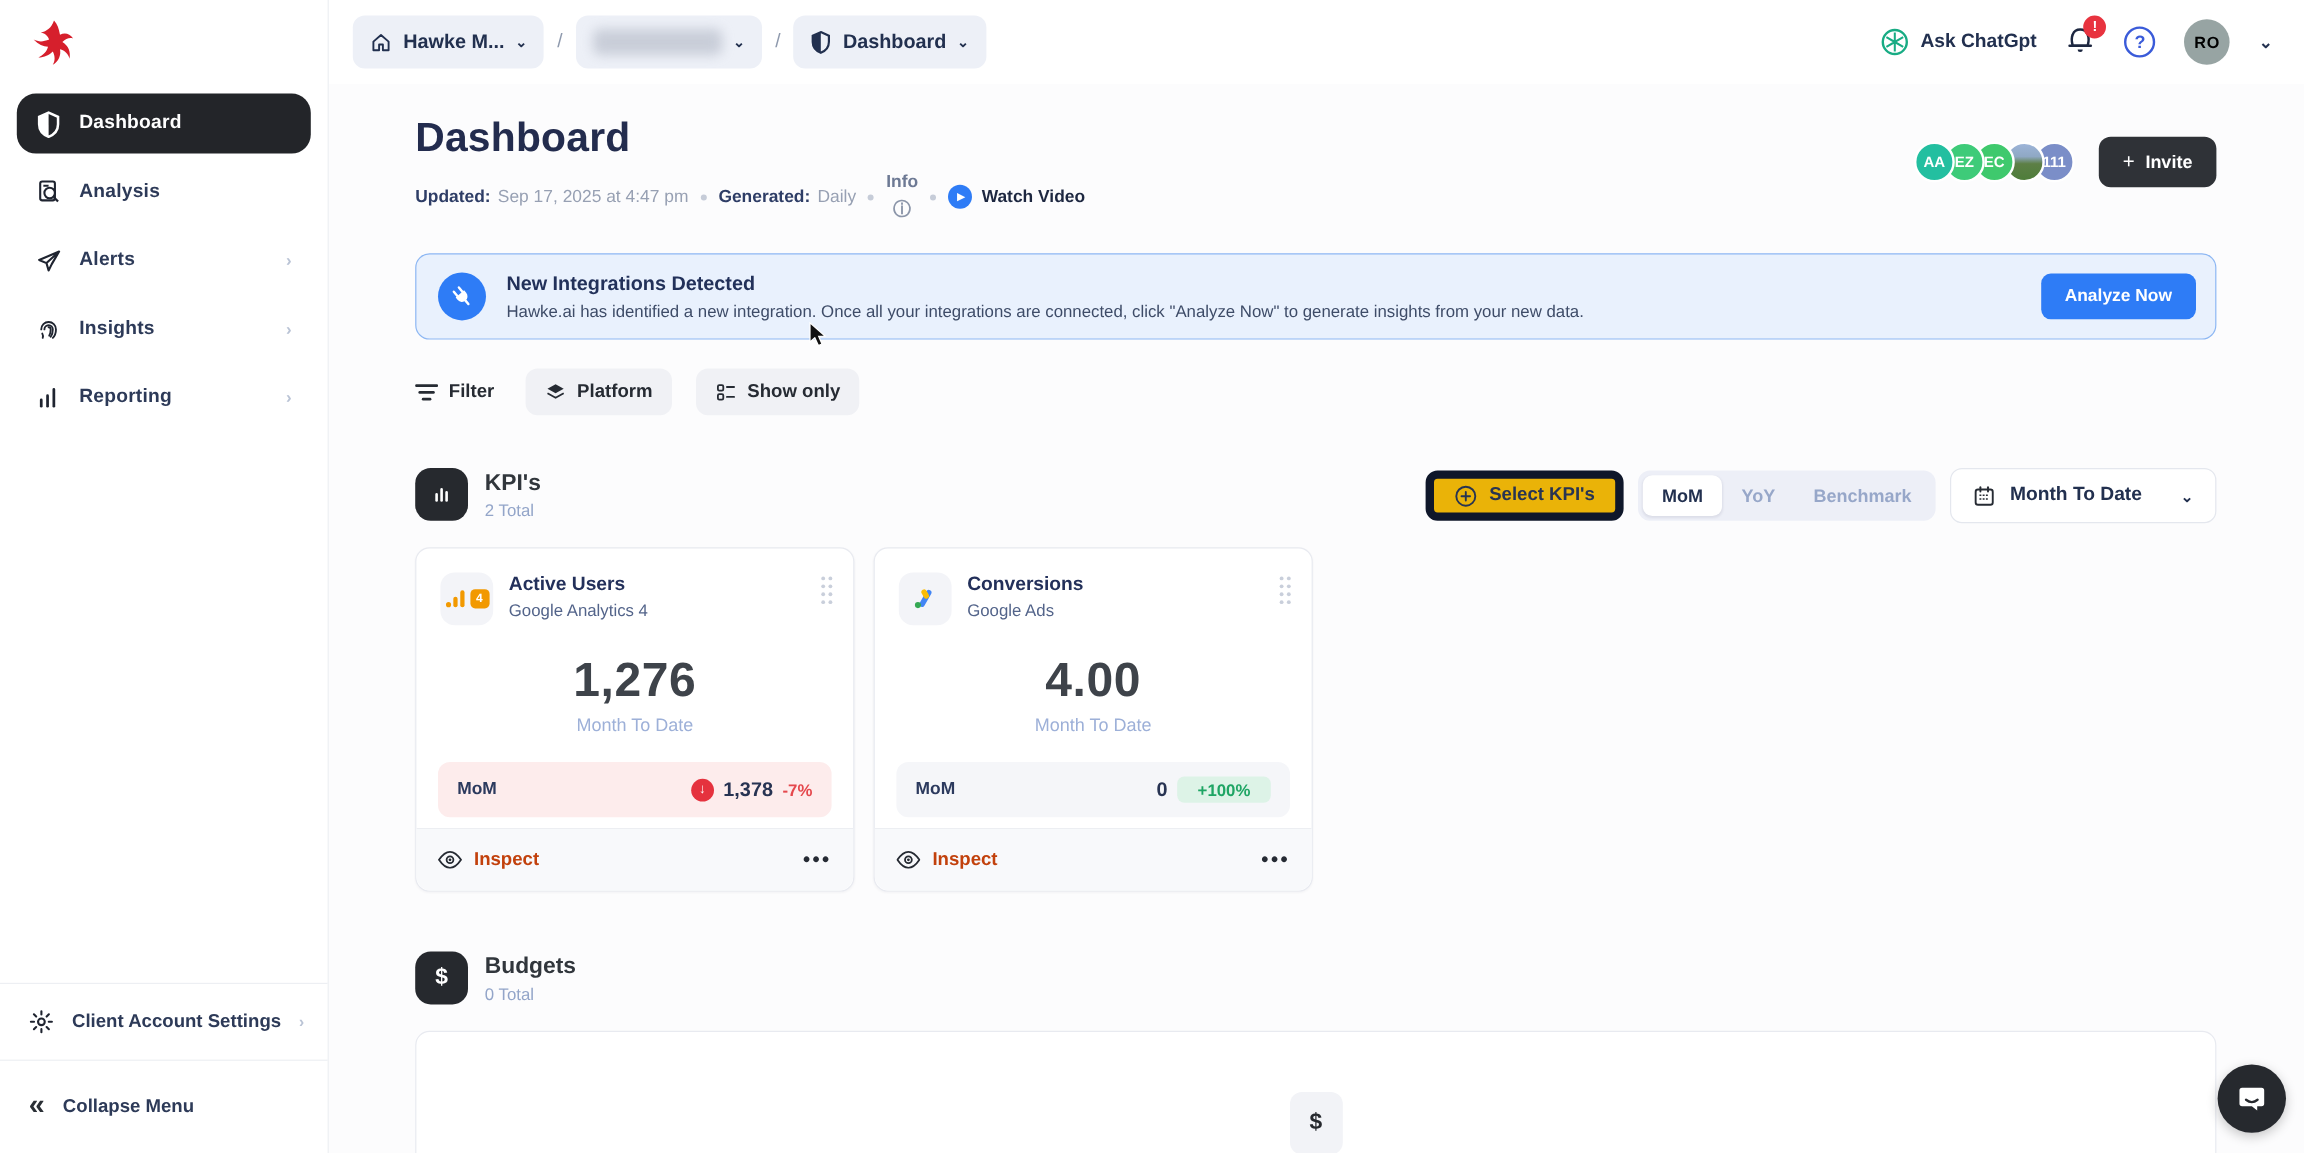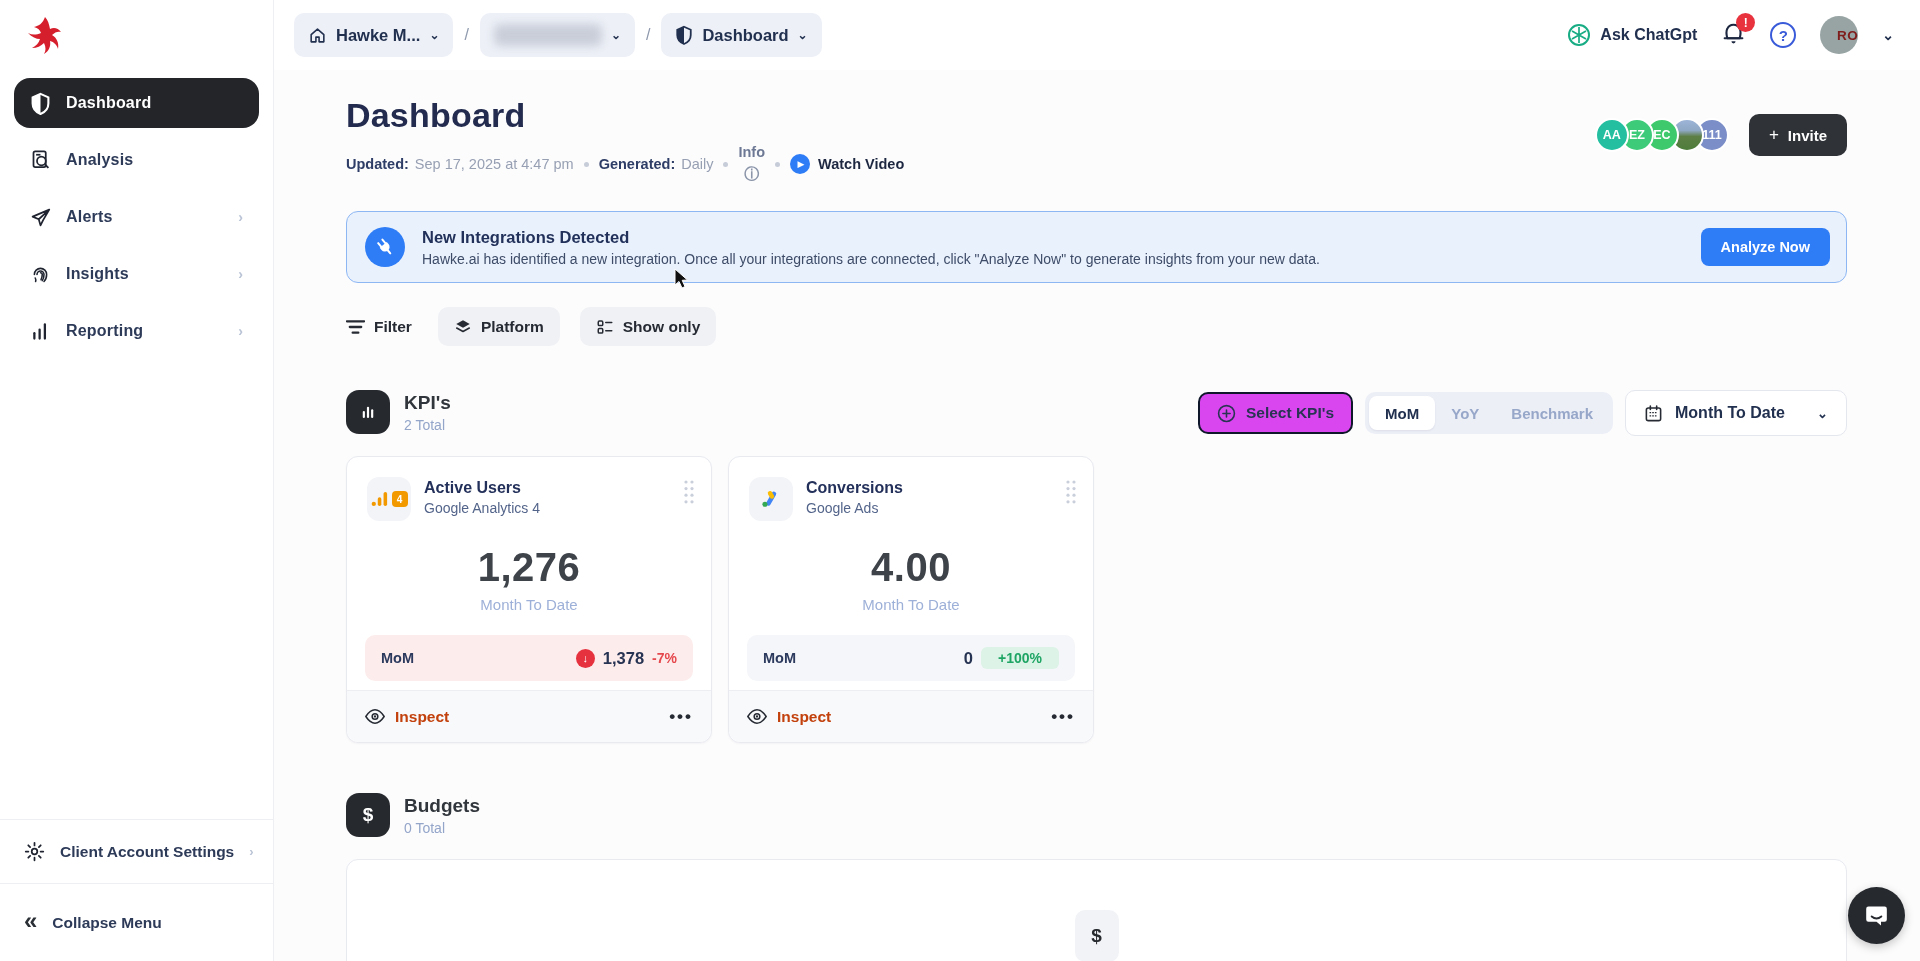--- a/index.html
+++ b/index.html
@@ -35,22 +35,22 @@
   .crumb-sep { margin:0 11px; color:#8e99ad; font-size:16px; }
   .redacted { width:108px; height:22px; border-radius:6px; background:#b6bcc9; filter:blur(5px); opacity:.65;}
   .top-right { margin-left:auto; display:flex; align-items:center; gap:24px; }
   .askgpt { display:flex; align-items:center; gap:9px; cursor:pointer;}
   .askgpt .txt { font-size:16px; font-weight:800; color:#22304f;}
   .bell-wrap { position:relative; cursor:pointer; }
   .bell-badge { position:absolute; top:-7px; right:-9px; min-width:19px; height:19px; border-radius:50%;
     background:#e8333f; color:#fff; font-size:12px; font-weight:800; display:flex; align-items:center; justify-content:center;}
   .help-circ { width:26px; height:26px; border-radius:50%; border:2px solid #3a5bd9; color:#3a5bd9;
     font-size:15px; font-weight:700; display:flex; align-items:center; justify-content:center; cursor:pointer;}
-  .avatar-ro { width:38px; height:38px; border-radius:50%; background:#97a4a3; color:#7f1d1d; font-size:13.5px;
-    font-weight:700; display:flex; align-items:center; justify-content:flex-end; cursor:pointer; letter-spacing:.5px;}
+  .avatar-ro { width:38px; height:38px; border-radius:50%; background:#97a4a3; color:#000000; font-size:13.5px;
+    font-weight:700; display:flex; align-items:center; justify-content:center; cursor:pointer; letter-spacing:.5px;}
   .top-chev { font-size:14px; color:#22304f; font-weight:700; cursor:pointer;}
 
   
   .main { position:absolute; left:274px; top:70px; right:0; bottom:0; background:#fcfcfd;
     padding:26px 73px 0 72px; }
   .title-row { display:flex; justify-content:space-between; align-items:flex-start; }
   h1 { font-size:34px; font-weight:800; color:#232c4e; letter-spacing:.2px;}
   .meta-row { display:flex; align-items:center; gap:10px; margin-top:9px; font-size:14.5px; }
   .meta-bold { color:#2e3d66; font-weight:700; }
   .meta-val { color:#97a0b3; margin-left:-4px;}
@@ -89,21 +89,21 @@
     color:#262b33; font-family:inherit; cursor:pointer;}
 
   
   .kpi-head { margin-top:44px; display:flex; align-items:flex-start; justify-content:space-between;}
   .sec-left { display:flex; align-items:center; gap:14px;}
   .sec-ic { width:44px; height:44px; background:#26292e; border-radius:13px; display:flex;
     align-items:center; justify-content:center; color:#fff;}
   .sec-title { font-size:19px; font-weight:800; color:#31363c;}
   .sec-sub { font-size:14px; color:#93a5c9; margin-top:3px;}
   .kpi-controls { display:flex; align-items:center; gap:12px;}
-  .select-kpi { display:flex; align-items:center; gap:10px; background:#d946ef; border:2px solid #0f172a;
+  .select-kpi { display:flex; align-items:center; gap:10px; background:#eab308; border:7px solid #0f172a;
     border-radius:10px; height:42px; padding:0 17px; font-size:15.5px; font-weight:800;
     color:#283452; font-family:inherit; cursor:pointer;}
   .seg { display:flex; align-items:center; background:#edeff7; border-radius:10px; padding:4px; height:42px;}
   .seg-item { font-size:15px; font-weight:700; color:#97a7c9; padding:0 16px; height:34px;
     display:flex; align-items:center; border-radius:8px; cursor:pointer;}
   .seg-item.active { background:#fff; color:#22304f; box-shadow:0 1px 2px rgba(20,30,60,.08);}
   .date-btn { display:flex; align-items:center; gap:12px; background:#fff; border:1px solid #e4e7ee;
     border-radius:10px; height:46px; padding:0 18px; font-size:16px; font-weight:800;
     color:#22304f; font-family:inherit; cursor:pointer; min-width:222px;}
   .date-btn .chev { margin-left:auto; font-size:13px;}

